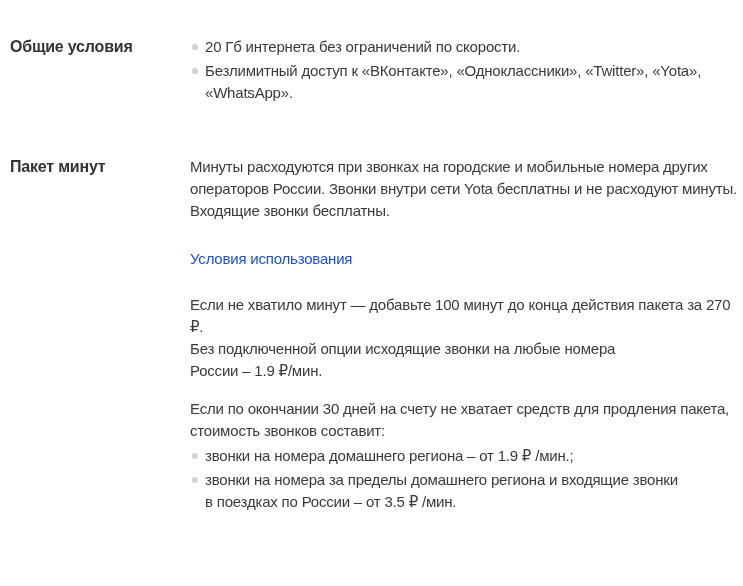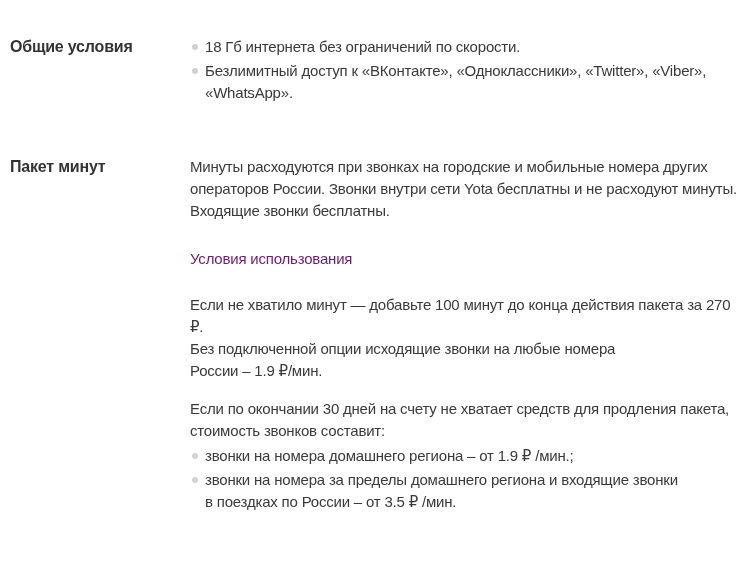--- a/index.html
+++ b/index.html
@@ -30,21 +30,21 @@
     font-size: 16px;
     color: #333333;
   }
   .content { width: 553px; }
   .para {
     margin: 0;
     white-space: pre-line;
   }
   .subheading {
     margin-top: 26px;
-    color: #701a75;
+    color: #1d4ed8;
   }
   .p-add { margin-top: 24px; }
   .p-after { margin-top: 16px; }
   ul.dots {
     list-style: none;
     margin: 0;
     padding: 0;
   }
   ul.dots li {
     position: relative;
@@ -66,22 +66,22 @@
 </style>
 </head>
 <body>
 
 <div class="page">
 
   <div class="row">
     <div class="label">Общие условия</div>
     <div class="content">
       <ul class="dots">
-        <li>18 Гб интернета без ограничений по скорости.</li>
-        <li>Безлимитный доступ к «ВКонтакте», «Одноклассники», «Twitter», «Viber»,
+        <li>20 Гб интернета без ограничений по скорости.</li>
+        <li>Безлимитный доступ к «ВКонтакте», «Одноклассники», «Twitter», «Yota»,
 «WhatsApp».</li>
       </ul>
     </div>
   </div>
 
   <div class="row">
     <div class="label">Пакет минут</div>
     <div class="content">
       <p class="para">Минуты расходуются при звонках на городские и мобильные номера других
 операторов России. Звонки внутри сети Yota бесплатны и не расходуют минуты.

